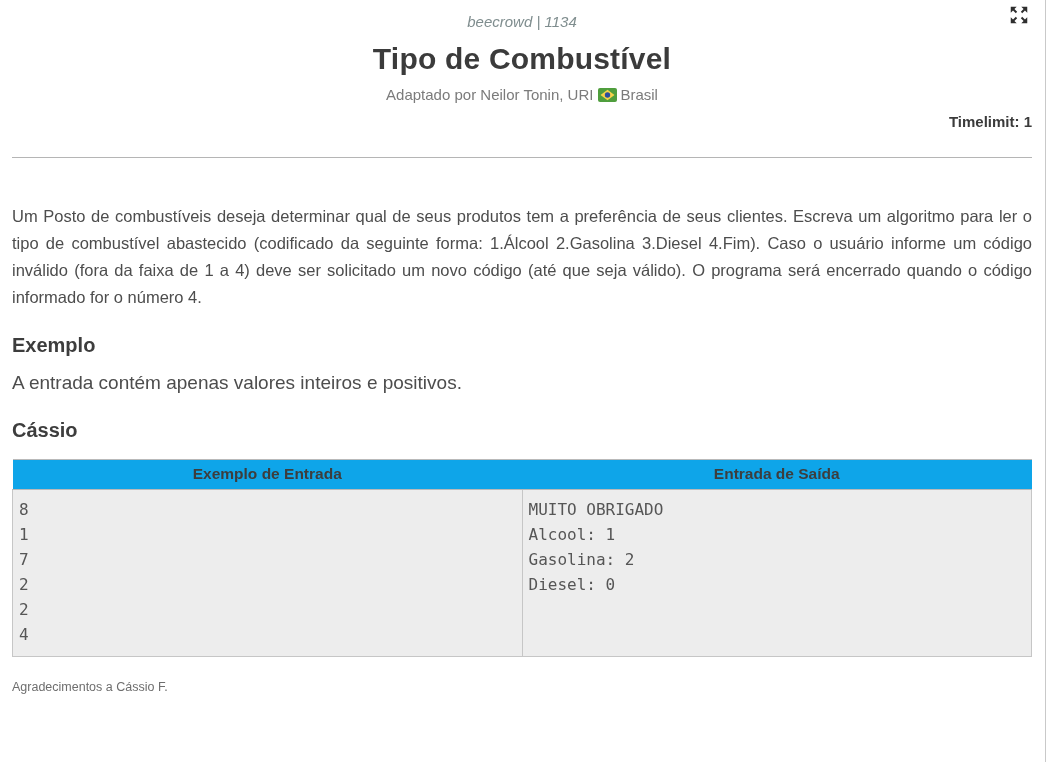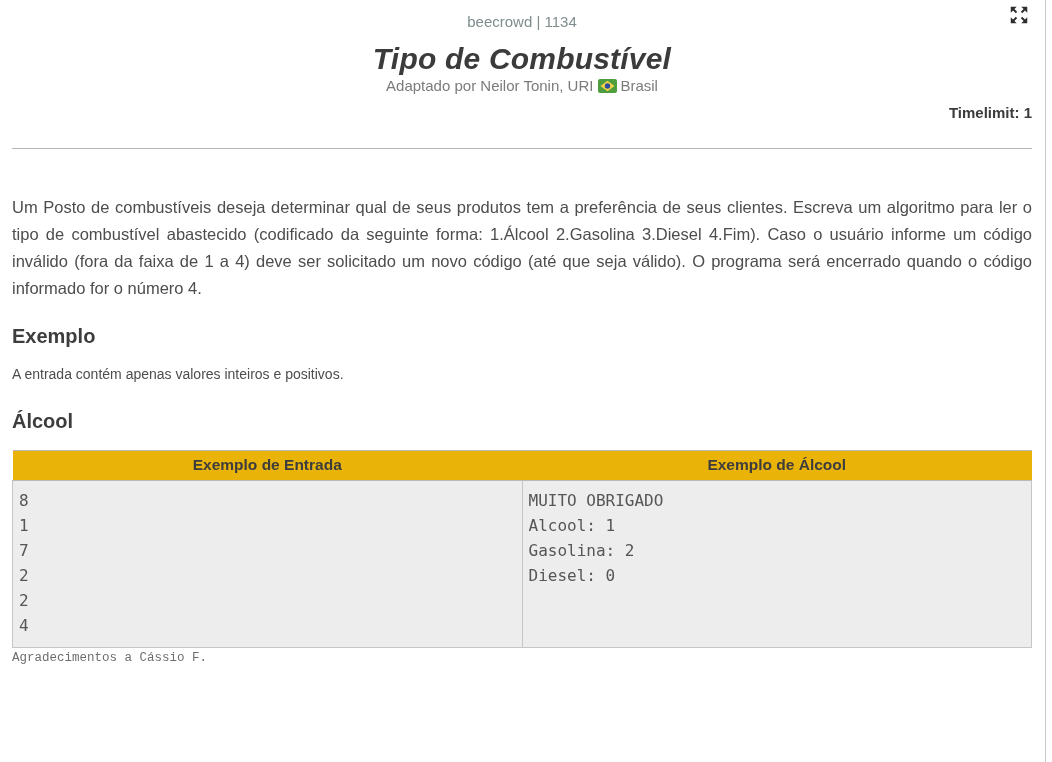--- a/index.html
+++ b/index.html
@@ -18,30 +18,29 @@
   }
   .expand-btn {
     position: absolute; top: 4px; right: 22px;
     width: 22px; height: 22px; cursor: pointer;
     background: none; border: none; padding: 0;
   }
   .content { padding: 0 20px 0 12px; }
 
   .problem-ref {
     padding-top: 13px; text-align: center;
-    font-size: 15px; line-height: 18px; color: #7f8d8e;
+    font-size: 15px; line-height: 18px; color: #7f8d8e; font-style: italic;
   }
   h1.problem-title {
     margin: 10px 0 0; text-align: center;
     font-size: 30px; line-height: 36px; font-weight: bold; color: #3b3b3b;
     letter-spacing: 0.2px;
-    font-style: italic;
   }
   .author-line {
-    text-align: center;
+    margin-top: 9px; text-align: center;
     font-size: 15px; line-height: 18px; color: #7b7b7b;
   }
   .flag { display: inline-block; vertical-align: -2px; margin: 0 3px 0 5px; }
   .timelimit {
     margin-top: 7px; text-align: right;
     font-size: 15px; line-height: 18px; font-weight: bold; color: #3b3b3b;
   }
   hr.head-rule {
     border: none; border-top: 1px solid #b5b5b5;
     margin: 26px 0 0 0;
@@ -49,47 +48,47 @@
   p.description {
     margin: 45px 0 0; text-align: justify;
     font-size: 16.5px; line-height: 27px; color: #4d4d4d;
   }
   h2.section-heading {
     margin: 22px 0 0; font-size: 20px; line-height: 24px;
     font-weight: bold; color: #3d3d3d;
   }
   p.section-text {
     margin: 13px 0 0; text-align: justify;
-    font-size: 14px; line-height: 26px; color: #4d4d4d;
+    font-size: 19px; line-height: 26px; color: #4d4d4d;
   }
   table.samples {
     margin-top: 17px; width: 100%;
     border-collapse: collapse; table-layout: fixed;
   }
   table.samples th {
-    background: #eab308;
+    background: #0ea5e9;
     border-top: 1px solid #b9b9b9; border-bottom: 1px solid #b9b9b9;
     font-size: 15.5px; font-weight: bold; color: #3d3d3d;
     padding: 5px 0 6px; text-align: center;
   }
   table.samples td {
     background: #ededed;
     border: 1px solid #c6c6c6; border-top: none;
     width: 50%; vertical-align: top;
     padding: 7px 8px 9px 6px;
   }
   table.samples pre {
     margin: 0;
     font-family: "DejaVu Sans Mono", "Liberation Mono", monospace;
     font-size: 16px; line-height: 25px; color: #565656;
   }
   td.sample-input pre { min-height: 150px; }
   .footer-thanks {
-    margin-top: 2px;
-    font-size: 12.5px; line-height: 16px; color: #6e6e6e; font-family: Liberation Mono, monospace;
+    margin-top: 22px;
+    font-size: 12.5px; line-height: 16px; color: #6e6e6e;
   }
 </style>
 </head>
 <body>
 
 <button class="expand-btn" title="">
   <svg width="22" height="22" viewBox="0 0 24 24">
     <g fill="#2e2e2e">
       <polygon points="3,9.5 3,3 9.5,3 7,5.5 10,8.5 8.5,10 5.5,7"></polygon>
       <polygon points="14.5,3 21,3 21,9.5 18.5,7 15.5,10 14,8.5 17,5.5"></polygon>
@@ -115,27 +114,27 @@
 
   <div class="timelimit">Timelimit: 1</div>
 
   <hr class="head-rule">
 
   <p class="description">Um Posto de combustíveis deseja determinar qual de seus produtos tem a preferência de seus clientes. Escreva um algoritmo para ler o tipo de combustível abastecido (codificado da seguinte forma: 1.Álcool 2.Gasolina 3.Diesel 4.Fim). Caso o usuário informe um código inválido (fora da faixa de 1 a 4) deve ser solicitado um novo código (até que seja válido). O programa será encerrado quando o código informado for o número 4.</p>
 
   <h2 class="section-heading">Exemplo</h2>
   <p class="section-text">A entrada contém apenas valores inteiros e positivos.</p>
 
-  <h2 class="section-heading">Álcool</h2>
+  <h2 class="section-heading">Cássio</h2>
 
   <table class="samples">
     <thead>
       <tr>
         <th>Exemplo de Entrada</th>
-        <th>Exemplo de Álcool</th>
+        <th>Entrada de Saída</th>
       </tr>
     </thead>
     <tbody>
       <tr>
         <td class="sample-input">
           <pre>8
 1
 7
 2
 2

